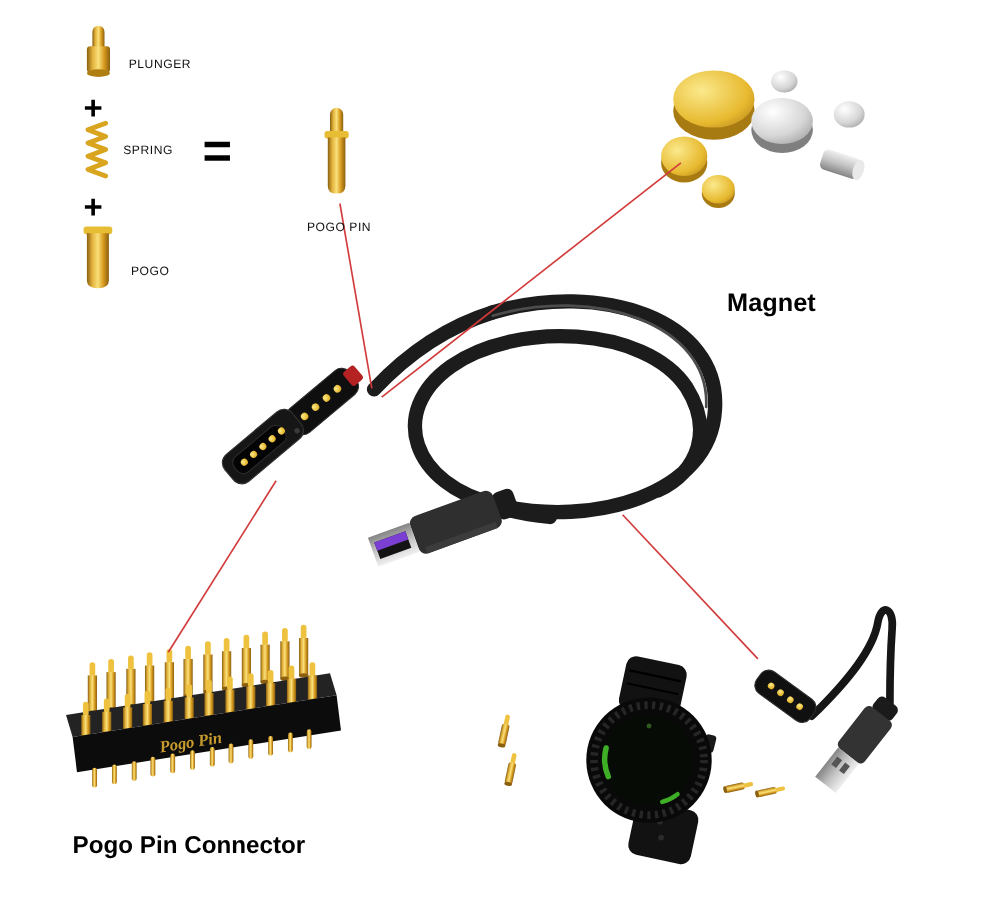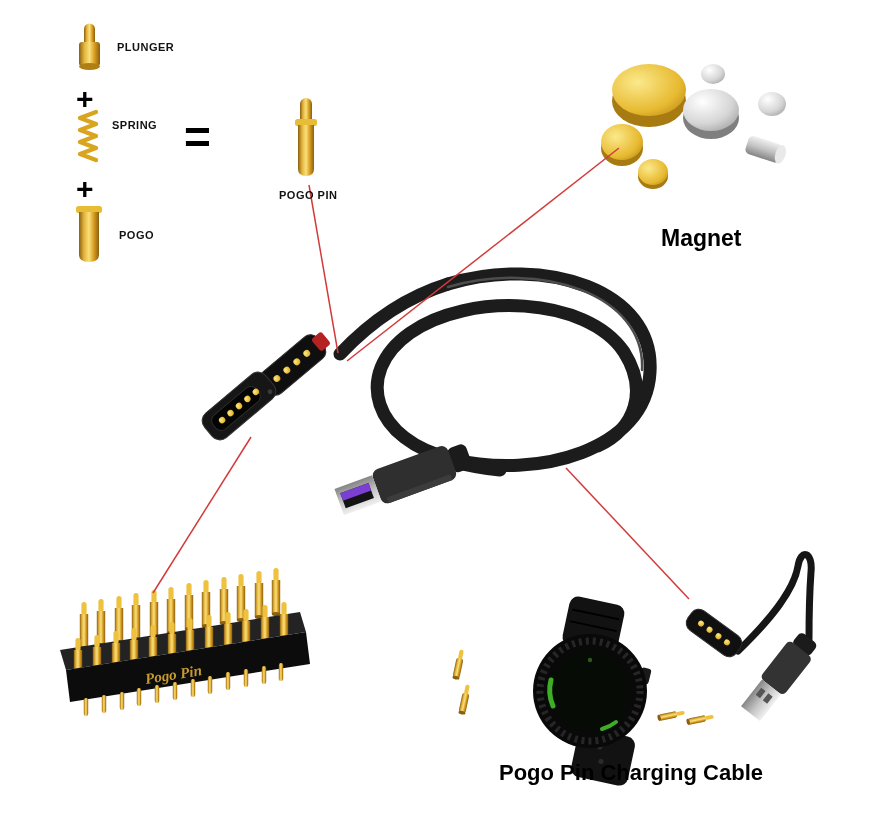--- a/index.html
+++ b/index.html
@@ -1,23 +1,23 @@
 <!DOCTYPE html>
 <html><head>
 <meta charset="utf-8">
 <style>
   html,body{margin:0;padding:0;background:#fff;}
   .stage{position:relative;width:896px;height:830px;background:#fff;overflow:hidden;
          font-family:"Liberation Sans",sans-serif;}
   .stage svg{position:absolute;left:0;top:0;}
   .lbl{position:absolute;white-space:nowrap;color:#111;line-height:1;}
-  .lbl-small{font-size:11px;letter-spacing:.5px;font-weight:700;}
+  .lbl-small{font-size:11px;letter-spacing:.5px;font-weight:400;margin-top:12px;}
   .lbl-plus{font-size:30px;font-weight:700;color:#000;}
   .lbl-eq{font-size:46px;font-weight:700;color:#000;}
-  .lbl-big{font-size:23px;font-weight:700;color:#000;}
+  .lbl-big{font-size:23px;font-weight:700;color:#000;margin-top:37px;}
   .lbl-title{font-size:22px;font-weight:800;color:#000;}
 </style>
 </head>
 <body>
 
 <div class="stage">
 
 <svg width="896" height="830" viewBox="0 0 896 830">
   <defs>
     <linearGradient id="goldV" x1="0" y1="0" x2="1" y2="0">
@@ -233,15 +233,15 @@
 </svg>
 
 <span class="lbl lbl-small" style="left:117px;top:42px">PLUNGER</span>
 <span class="lbl lbl-plus" style="left:76px;top:84px">+</span>
 <span class="lbl lbl-small" style="left:112px;top:120px">SPRING</span>
 <span class="lbl lbl-eq" style="left:184px;top:114px">=</span>
 <span class="lbl lbl-plus" style="left:76px;top:174px">+</span>
 <span class="lbl lbl-small" style="left:119px;top:230px">POGO</span>
 <span class="lbl lbl-small" style="left:279px;top:190px">POGO PIN</span>
 <span class="lbl lbl-big" style="left:661px;top:227px">Magnet</span>
-<span class="lbl lbl-title" style="left:499px;top:762px">Pogo Pin Charging Cable</span>
+<span class="lbl lbl-title" style="left:66px;top:757px">Pogo Pin Connector</span>
 
 </div>
 
 </body></html>

